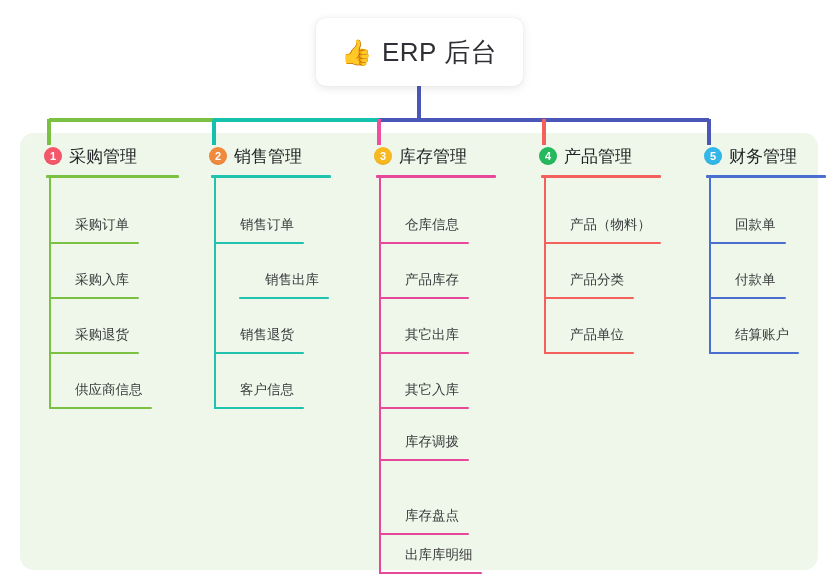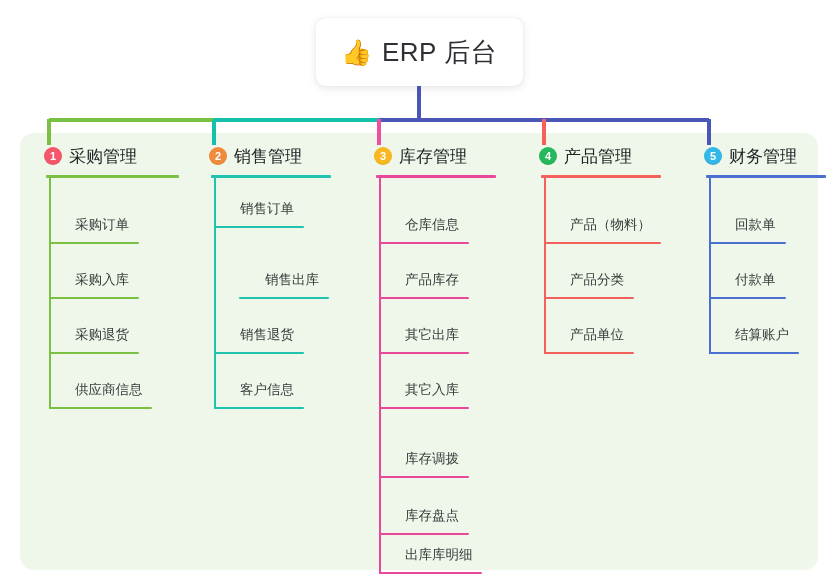--- a/index.html
+++ b/index.html
@@ -183,21 +183,21 @@
           <div class="item-rule" style="width: 103px; background: rgb(122, 193, 67);"></div>
         </div>
       </div>
       <div class="column" style="left: 198px;">
         <div class="col-header">
           <span class="badge" style="background: rgb(240, 138, 60);">2</span>
           <span class="col-title">销售管理</span>
         </div>
         <div class="header-rule" style="width: 120px; background: rgb(31, 195, 174);"></div>
         <div class="spine" style="background: rgb(31, 195, 174); height: 231px;"></div>
-        <div class="item" style="top: 41px; width: 100px; padding-left: 40px;">
+        <div class="item" style="top: 57px; width: 100px; padding-left: 40px;">
           <span class="item-label">销售订单</span>
           <div class="item-rule" style="width: 90px; background: rgb(31, 195, 174);"></div>
         </div>
         <div class="item" style="top: 112px; width: 100px; margin-left: 25px;">
           <span class="item-label">销售出库</span>
           <div class="item-rule" style="width: 90px; background: rgb(31, 195, 174);"></div>
         </div>
         <div class="item" style="top: 167px; width: 100px;">
           <span class="item-label">销售退货</span>
           <div class="item-rule" style="width: 90px; background: rgb(31, 195, 174);"></div>
@@ -223,21 +223,21 @@
           <div class="item-rule" style="width: 90px; background: rgb(232, 72, 154);"></div>
         </div>
         <div class="item" style="top: 167px; width: 100px;">
           <span class="item-label">其它出库</span>
           <div class="item-rule" style="width: 90px; background: rgb(232, 72, 154);"></div>
         </div>
         <div class="item" style="top: 222px; width: 100px;">
           <span class="item-label">其它入库</span>
           <div class="item-rule" style="width: 90px; background: rgb(232, 72, 154);"></div>
         </div>
-        <div class="item" style="top: 291px; width: 100px;">
+        <div class="item" style="top: 274px; width: 100px;">
           <span class="item-label">库存调拨</span>
           <div class="item-rule" style="width: 90px; background: rgb(232, 72, 154);"></div>
         </div>
         <div class="item" style="top: 348px; width: 100px;">
           <span class="item-label">库存盘点</span>
           <div class="item-rule" style="width: 90px; background: rgb(232, 72, 154);"></div>
         </div>
         <div class="item" style="top: 387px; width: 113px; font-family: Liberation Mono, monospace;">
           <span class="item-label">出库库明细</span>
           <div class="item-rule" style="width: 103px; background: rgb(232, 72, 154);"></div>

